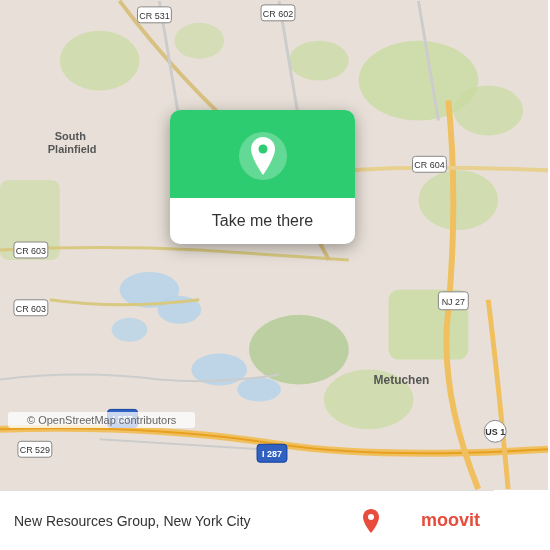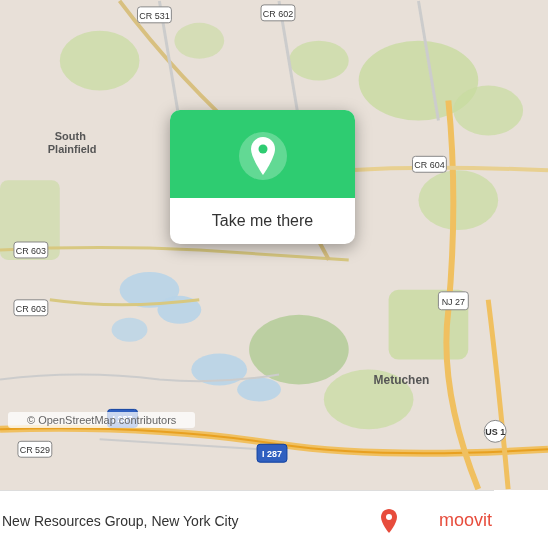--- a/index.html
+++ b/index.html
@@ -78,21 +78,21 @@
       width: 100%;
     }
 
     
     #bottom-bar {
       width: 494px;
       height: 60px;
       background: white;
       display: flex;
       align-items: center;
-      padding: 0 2px;
+      padding: 0 14px;
       border-top: 1px solid #ddd;
       position: relative;
     }
 
     #attribution {
       font-size: 11px;
       color: #666;
       position: absolute;
       bottom: 62px;
       left: 8px;
@@ -113,21 +113,21 @@
       gap: 4px;
     }
 
     #moovit-icon {
       width: 28px;
       height: 28px;
     }
 
     #moovit-text {
       font-size: 18px;
-      font-weight: normal;
+      font-weight: bold;
       color: #e74c3c;
       margin-left: 32px;
     }
   </style>
 </head>
 <body>
 
 <div id="map-container">
   <svg id="map-bg" viewBox="0 0 550 490" xmlns="http://www.w3.org/2000/svg">
 

